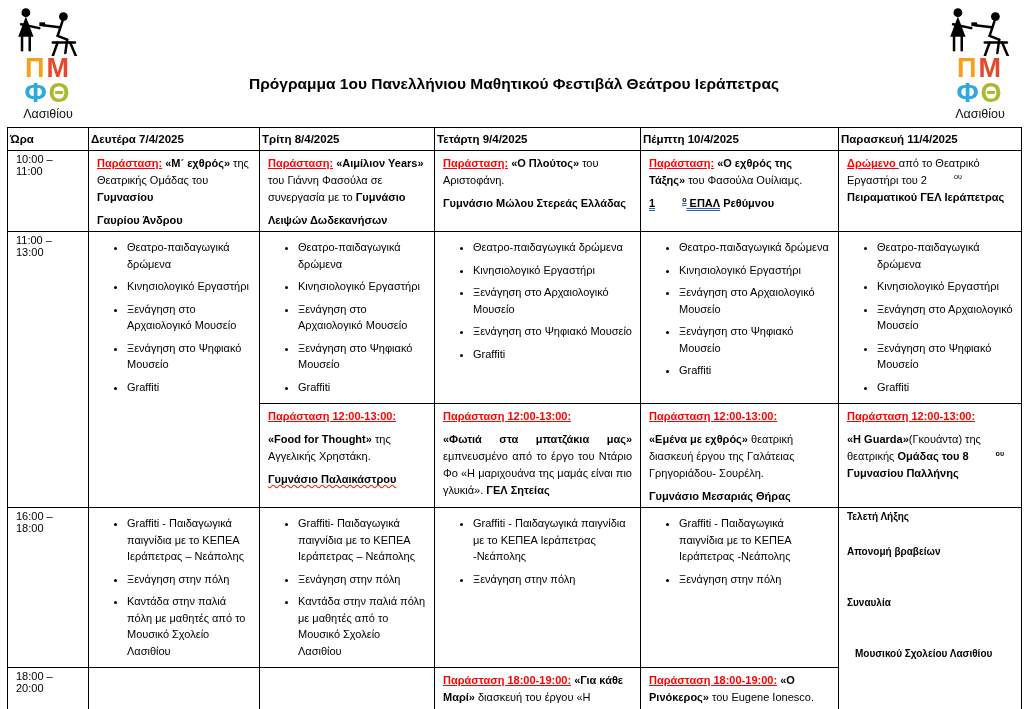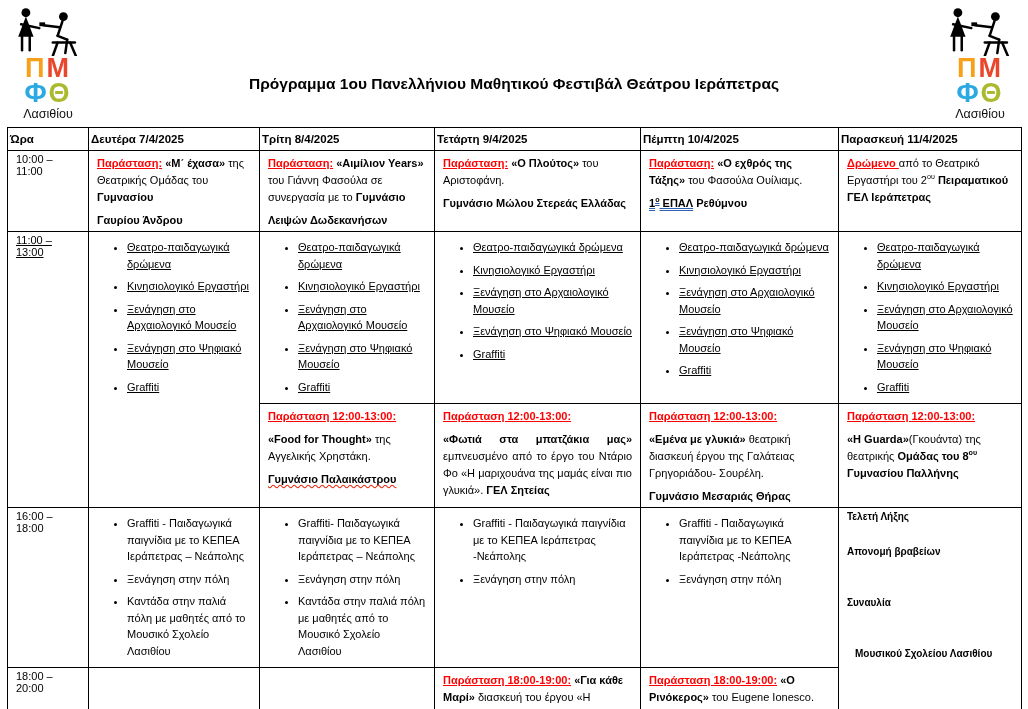--- a/index.html
+++ b/index.html
@@ -24,35 +24,35 @@
          font-size:15.5px;font-weight:bold;}
 
   
   table.schedule{position:absolute;left:7px;top:127px;width:1014px;
                  border-collapse:collapse;table-layout:fixed;}
   .schedule th,.schedule td{border:1px solid #000;padding:2px 8px;
                  vertical-align:top;font-size:11px;text-align:left;overflow:hidden;}
   .schedule th{text-align:left;vertical-align:middle;font-size:11.5px;padding:2px;}
   tr.row-header{height:23px;}
   tr.row-1{height:60px;}
-  tr.row-2a{height:148px;text-decoration:underline;}
+  tr.row-2a{height:148px;}
   tr.row-2b{height:72px;}
   tr.row-3{height:113px;}
   tr.row-4{height:140px;}
 
   .time-cell{text-align:center;vertical-align:middle;font-size:11px;}
 
   .cell p{margin:2px 0 6px;line-height:1.55;}
   .cell p:last-child{margin-bottom:0;}
   .justify p{text-align:justify;}
 
   
   .r-rh{color:#FF0000;font-weight:bold;text-decoration:underline;}
   .r-b{font-weight:bold;}
-  .r-sup{vertical-align:super;font-size:.65em;line-height:0;}
+  .r-sup{vertical-align:super;font-size:.65em;line-height:0;margin-left:27px;}
   .r-bw{text-decoration:underline double #2E62B5;text-decoration-skip-ink:none;}
   .r-rw{text-decoration:underline wavy #E8250C;text-decoration-skip-ink:none;margin-top:36px;}
 
   
   ul.cell-list{margin:5px 0 0;padding-left:30px;}
   ul.cell-list li{margin-bottom:6px;line-height:1.5;}
 
   
   .closing-cell{vertical-align:middle;text-align:center;font-weight:bold;}
   .cline{margin:0 0 22px;font-size:10px;line-height:1.3;}
@@ -128,21 +128,21 @@
         <th>Ώρα</th>
         <th>Δευτέρα 7/4/2025</th>
         <th>Τρίτη 8/4/2025</th>
         <th>Τετάρτη 9/4/2025</th>
         <th>Πέμπτη 10/4/2025</th>
         <th>Παρασκευή 11/4/2025</th>
       </tr>
       <tr class="row-1">
         <td class="time-cell">10:00 – 11:00</td>
         <td class="cell">
-            <p><span class="r-rh">Παράσταση:</span><span> </span><span class="r-b">«Μ΄ έχασα»</span><span> της Θεατρικής Ομάδας του </span><span class="r-b">Γυμνασίου</span></p>
+            <p><span class="r-rh">Παράσταση:</span><span> </span><span class="r-b">«Μ΄ εχθρός»</span><span> της Θεατρικής Ομάδας του </span><span class="r-b">Γυμνασίου</span></p>
             <p><span class="r-b">Γαυρίου Άνδρου</span></p>
           </td>
         <td class="cell">
             <p><span class="r-rh">Παράσταση:</span><span> </span><span class="r-b">«Αιμίλιον Years»</span><span> του Γιάννη Φασούλα σε συνεργασία με το </span><span class="r-b">Γυμνάσιο</span></p>
             <p><span class="r-b">Λειψών Δωδεκανήσων</span></p>
           </td>
         <td class="cell">
             <p><span class="r-rh">Παράσταση:</span><span>  </span><span class="r-b">«Ο Πλούτος»</span><span> του Αριστοφάνη.</span></p>
             <p><span class="r-b">Γυμνάσιο Μώλου Στερεάς Ελλάδας</span></p>
           </td>
@@ -207,21 +207,21 @@
             <p><span class="r-rh">Παράσταση 12:00-13:00:</span></p>
             <p><span class="r-b">«Food for Thought»</span><span> της Αγγελικής Χρηστάκη.</span></p>
             <p><span class="r-b r-rw">Γυμνάσιο Παλαικάστρου</span></p>
           </td>
         <td class="cell justify">
             <p><span class="r-rh">Παράσταση 12:00-13:00:</span></p>
             <p><span class="r-b">«Φωτιά στα μπατζάκια μας»</span><span> εμπνευσμένο από το έργο του Ντάριο Φο «Η μαριχουάνα της μαμάς είναι πιο γλυκιά».  </span><span class="r-b">ΓΕΛ Σητείας</span></p>
           </td>
         <td class="cell">
             <p><span class="r-rh">Παράσταση 12:00-13:00:</span></p>
-            <p><span class="r-b">«Εμένα με γλυκιά»</span><span> θεατρική διασκευή έργου της Γαλάτειας Γρηγοριάδου- Σουρέλη.</span></p>
+            <p><span class="r-b">«Εμένα με εχθρός»</span><span> θεατρική διασκευή έργου της Γαλάτειας Γρηγοριάδου- Σουρέλη.</span></p>
             <p><span class="r-b">Γυμνάσιο Μεσαριάς Θήρας</span></p>
           </td>
         <td class="cell">
             <p><span class="r-rh">Παράσταση 12:00-13:00:</span></p>
             <p><span class="r-b">«Η Guarda»</span><span>(Γκουάντα) της θεατρικής </span><span class="r-b">Ομάδας του 8</span><span class="r-b r-sup">ου</span><span> </span><span class="r-b">Γυμνασίου Παλλήνης</span></p>
           </td>
       </tr>
       <tr class="row-3">
         <td class="time-cell">16:00 – 18:00</td>
         <td class="cell">

